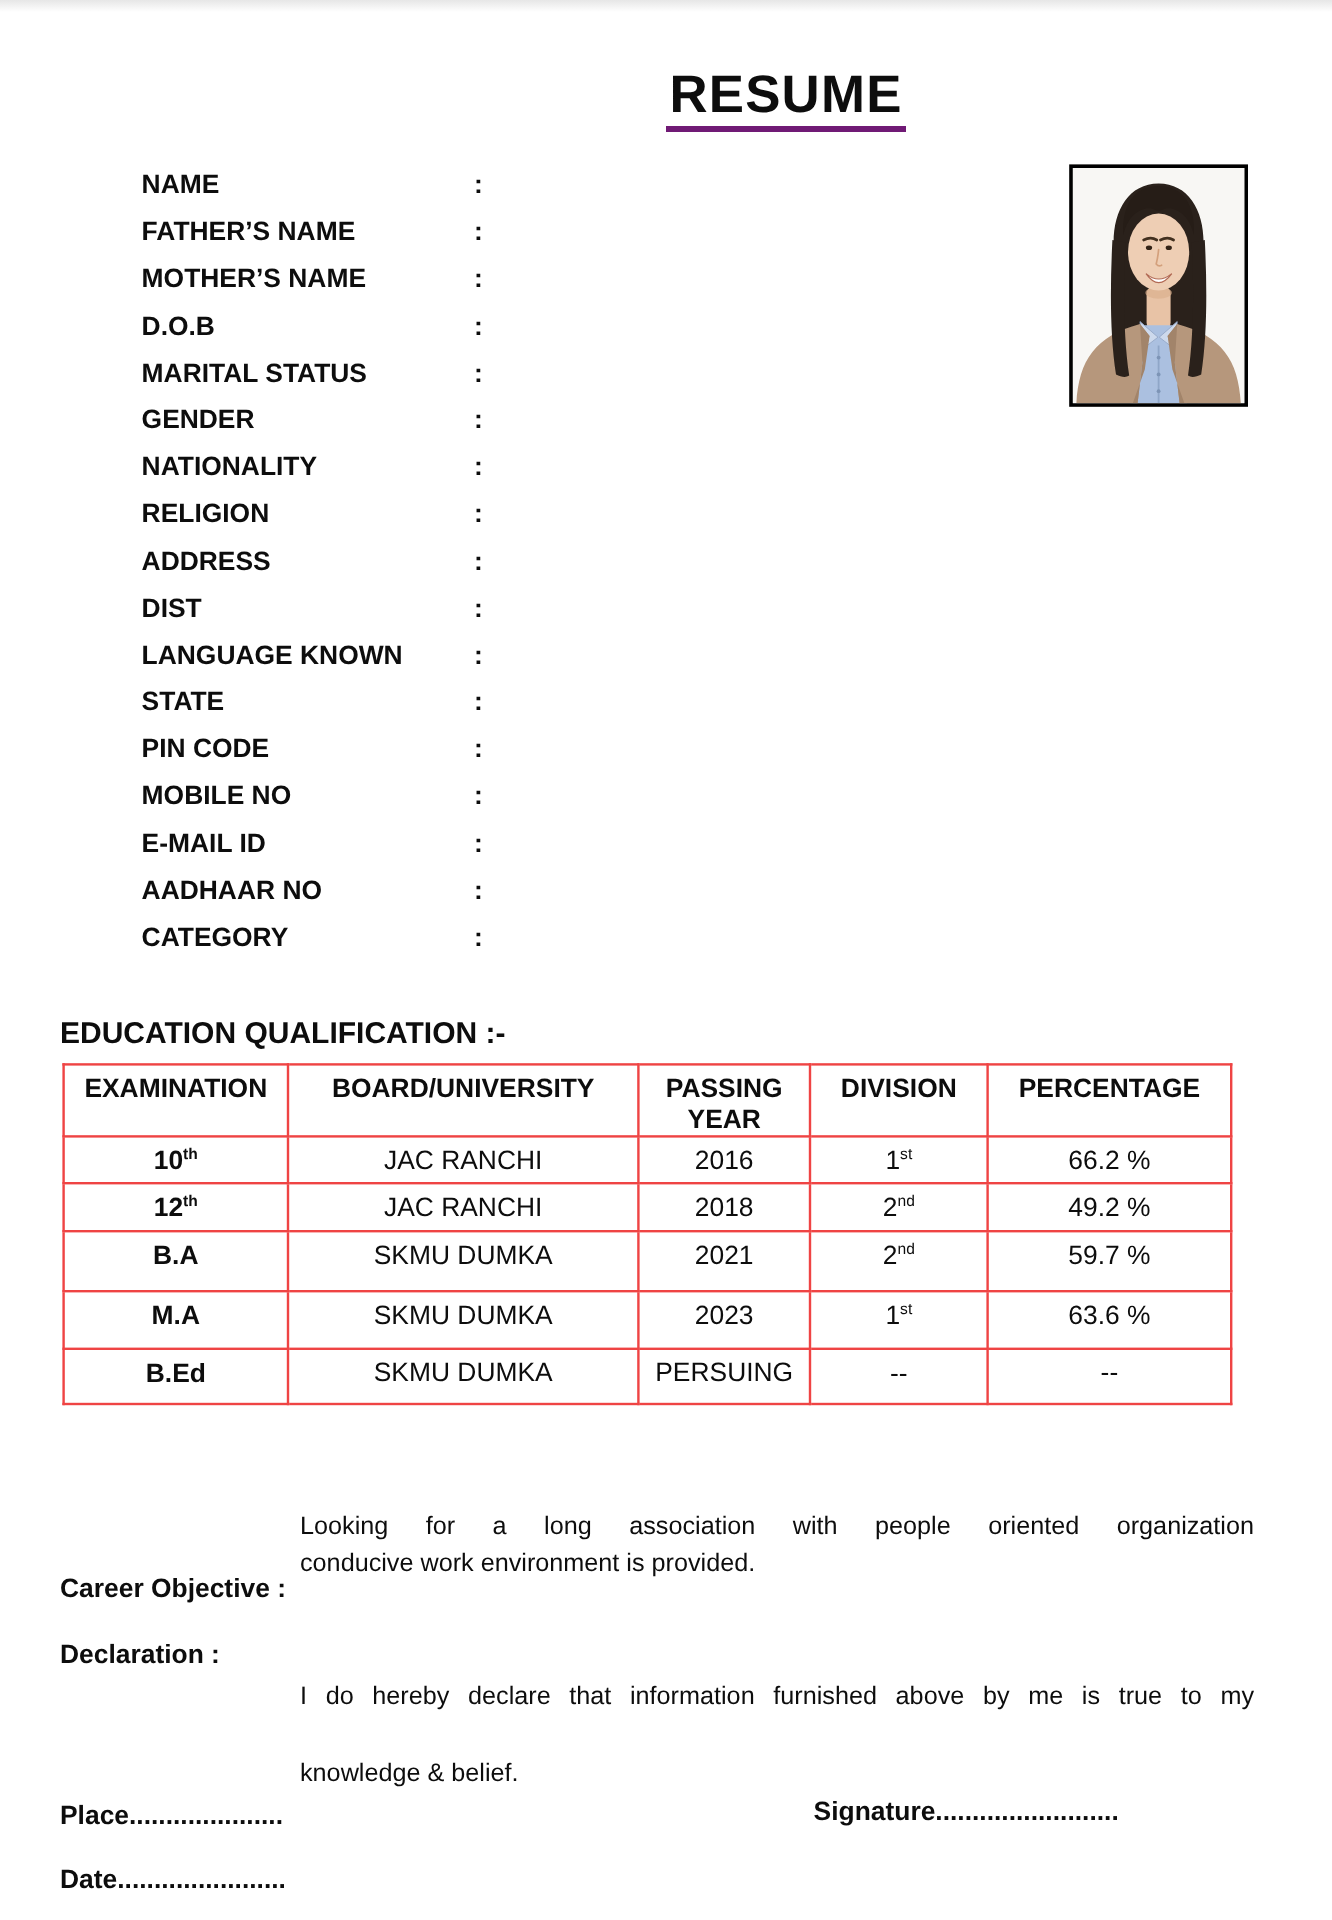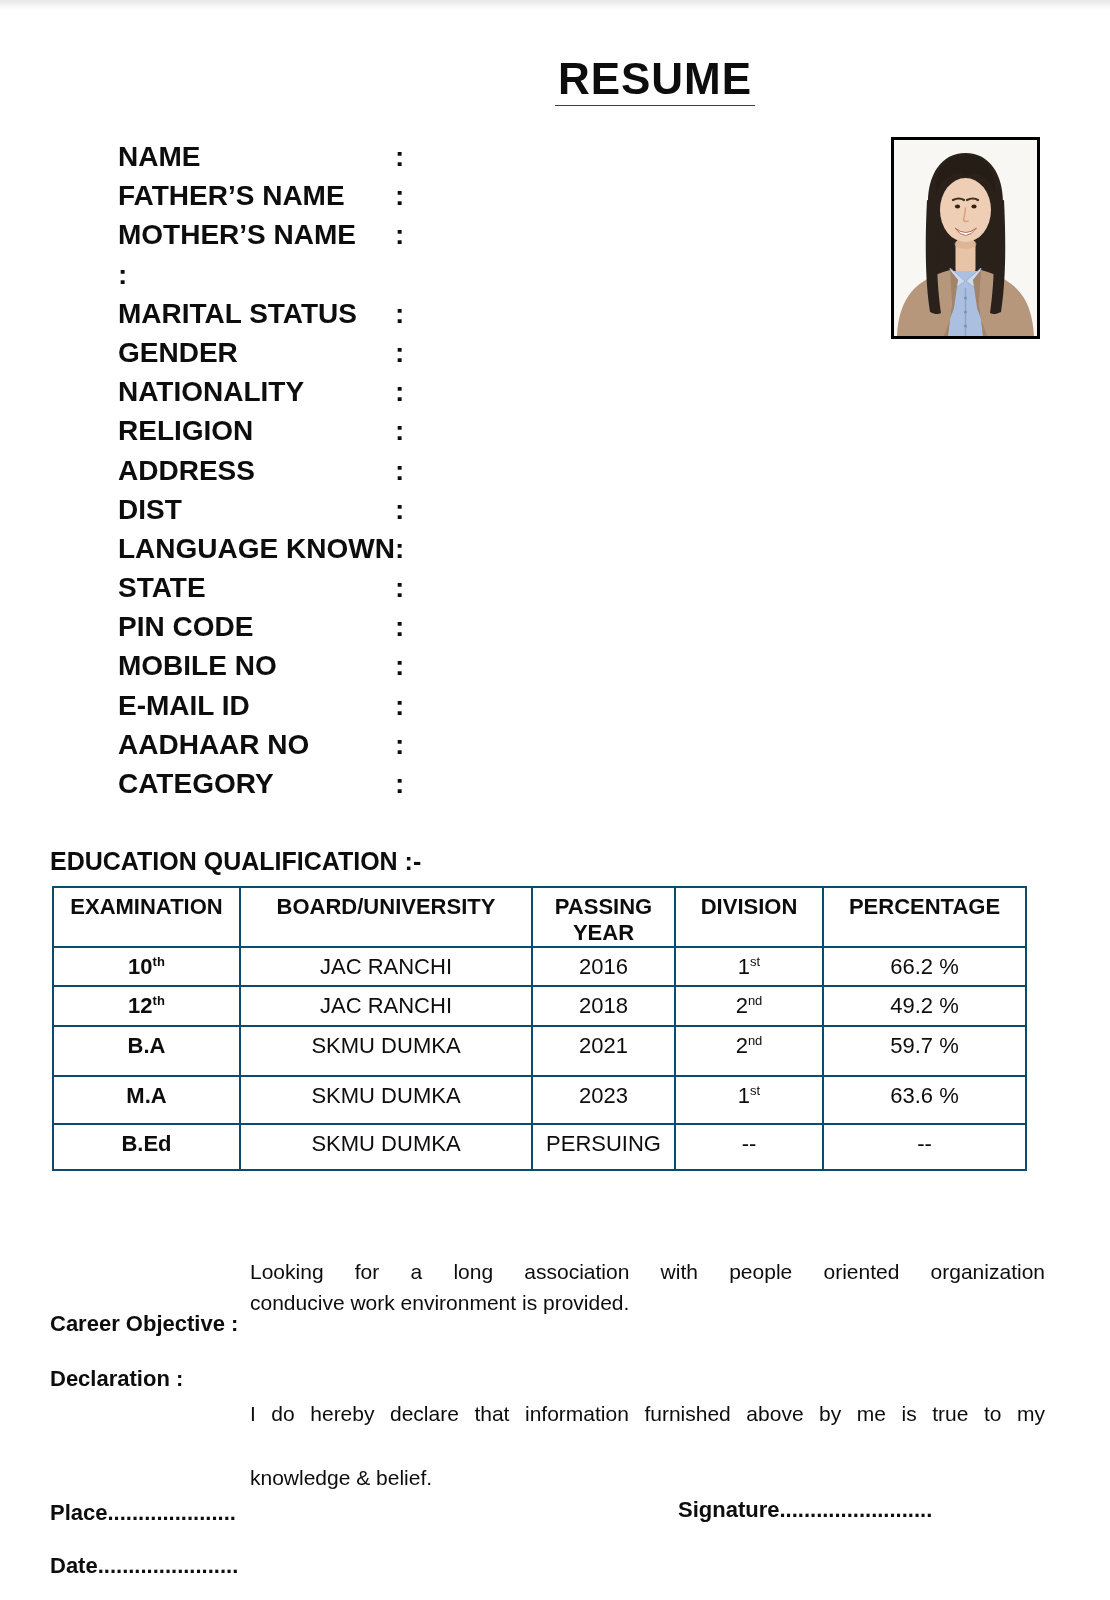--- a/index.html
+++ b/index.html
@@ -4,37 +4,37 @@
 <style>
   html,body{margin:0;padding:0;background:#ffffff;}
   body{font-family:"Liberation Sans","DejaVu Sans",sans-serif;color:#0d0d0d;}
   .page{position:relative;width:1110px;height:1600px;background:#ffffff;overflow:hidden;}
   .scan-edge{position:absolute;top:0;left:0;right:0;height:10px;
     background:linear-gradient(#e2e2e2,#ffffff);opacity:.85;}
 
   
   .title-wrap{position:absolute;top:54px;left:0;width:100%;text-align:center;}
   .title{display:inline-block;margin-left:200px;font-size:44px;font-weight:700;
-    letter-spacing:1px;border-bottom:1px solid #701a75;padding:0 3px 1px;}
+    letter-spacing:1px;border-bottom:5px solid #701a75;padding:0 3px 1px;}
 
   
   .details{position:absolute;left:118px;top:141px;}
-  .d-row{display:flex;height:39.2px;align-items:flex-start;font-weight:700;font-size:28px;}
+  .d-row{display:flex;height:39.2px;align-items:flex-start;font-weight:700;font-size:22px;}
   .d-label{width:277px;}
   .d-colon{width:20px;}
 
   
   .photo{position:absolute;left:891px;top:137px;width:149px;height:202px;
     border:3px solid #000;box-sizing:border-box;background:#f8f7f4;}
   .photo svg{display:block;}
 
   
   .edu-heading{position:absolute;left:50px;top:847px;font-size:25px;font-weight:700;}
   table.edu{position:absolute;left:52px;top:886px;border-collapse:collapse;table-layout:fixed;}
-  table.edu th,table.edu td{border:2px solid #0c4a6e;text-align:center;vertical-align:top;
+  table.edu th,table.edu td{border:2px solid #ef4444;text-align:center;vertical-align:top;
     padding:6px 4px 0;font-size:22px;overflow:hidden;}
   table.edu th{font-weight:700;}
   table.edu td.exam{font-weight:700;}
   table.edu sup{font-size:13px;font-weight:inherit;}
   tr.rh0{height:54px;} tr.rh1{height:39px;} tr.rh2{height:40px;margin-left:13px;}
   tr.rh3{height:50px;} tr.rh4{height:48px;} tr.rh5{height:46px;}
 
   
   .block-label{position:absolute;left:50px;font-size:22px;font-weight:700;}
   .block-text{position:absolute;left:250px;width:795px;font-size:21px;}
@@ -67,20 +67,21 @@
       </div>
     <div class="d-row">
         <span class="d-label">FATHER’S NAME</span>
         <span class="d-colon">:</span>
       </div>
     <div class="d-row">
         <span class="d-label">MOTHER’S NAME</span>
         <span class="d-colon">:</span>
       </div>
     <div class="d-row">
+        <span class="d-label">D.O.B</span>
         <span class="d-colon">:</span>
       </div>
     <div class="d-row">
         <span class="d-label">MARITAL STATUS</span>
         <span class="d-colon">:</span>
       </div>
     <div class="d-row">
         <span class="d-label">GENDER</span>
         <span class="d-colon">:</span>
       </div>

